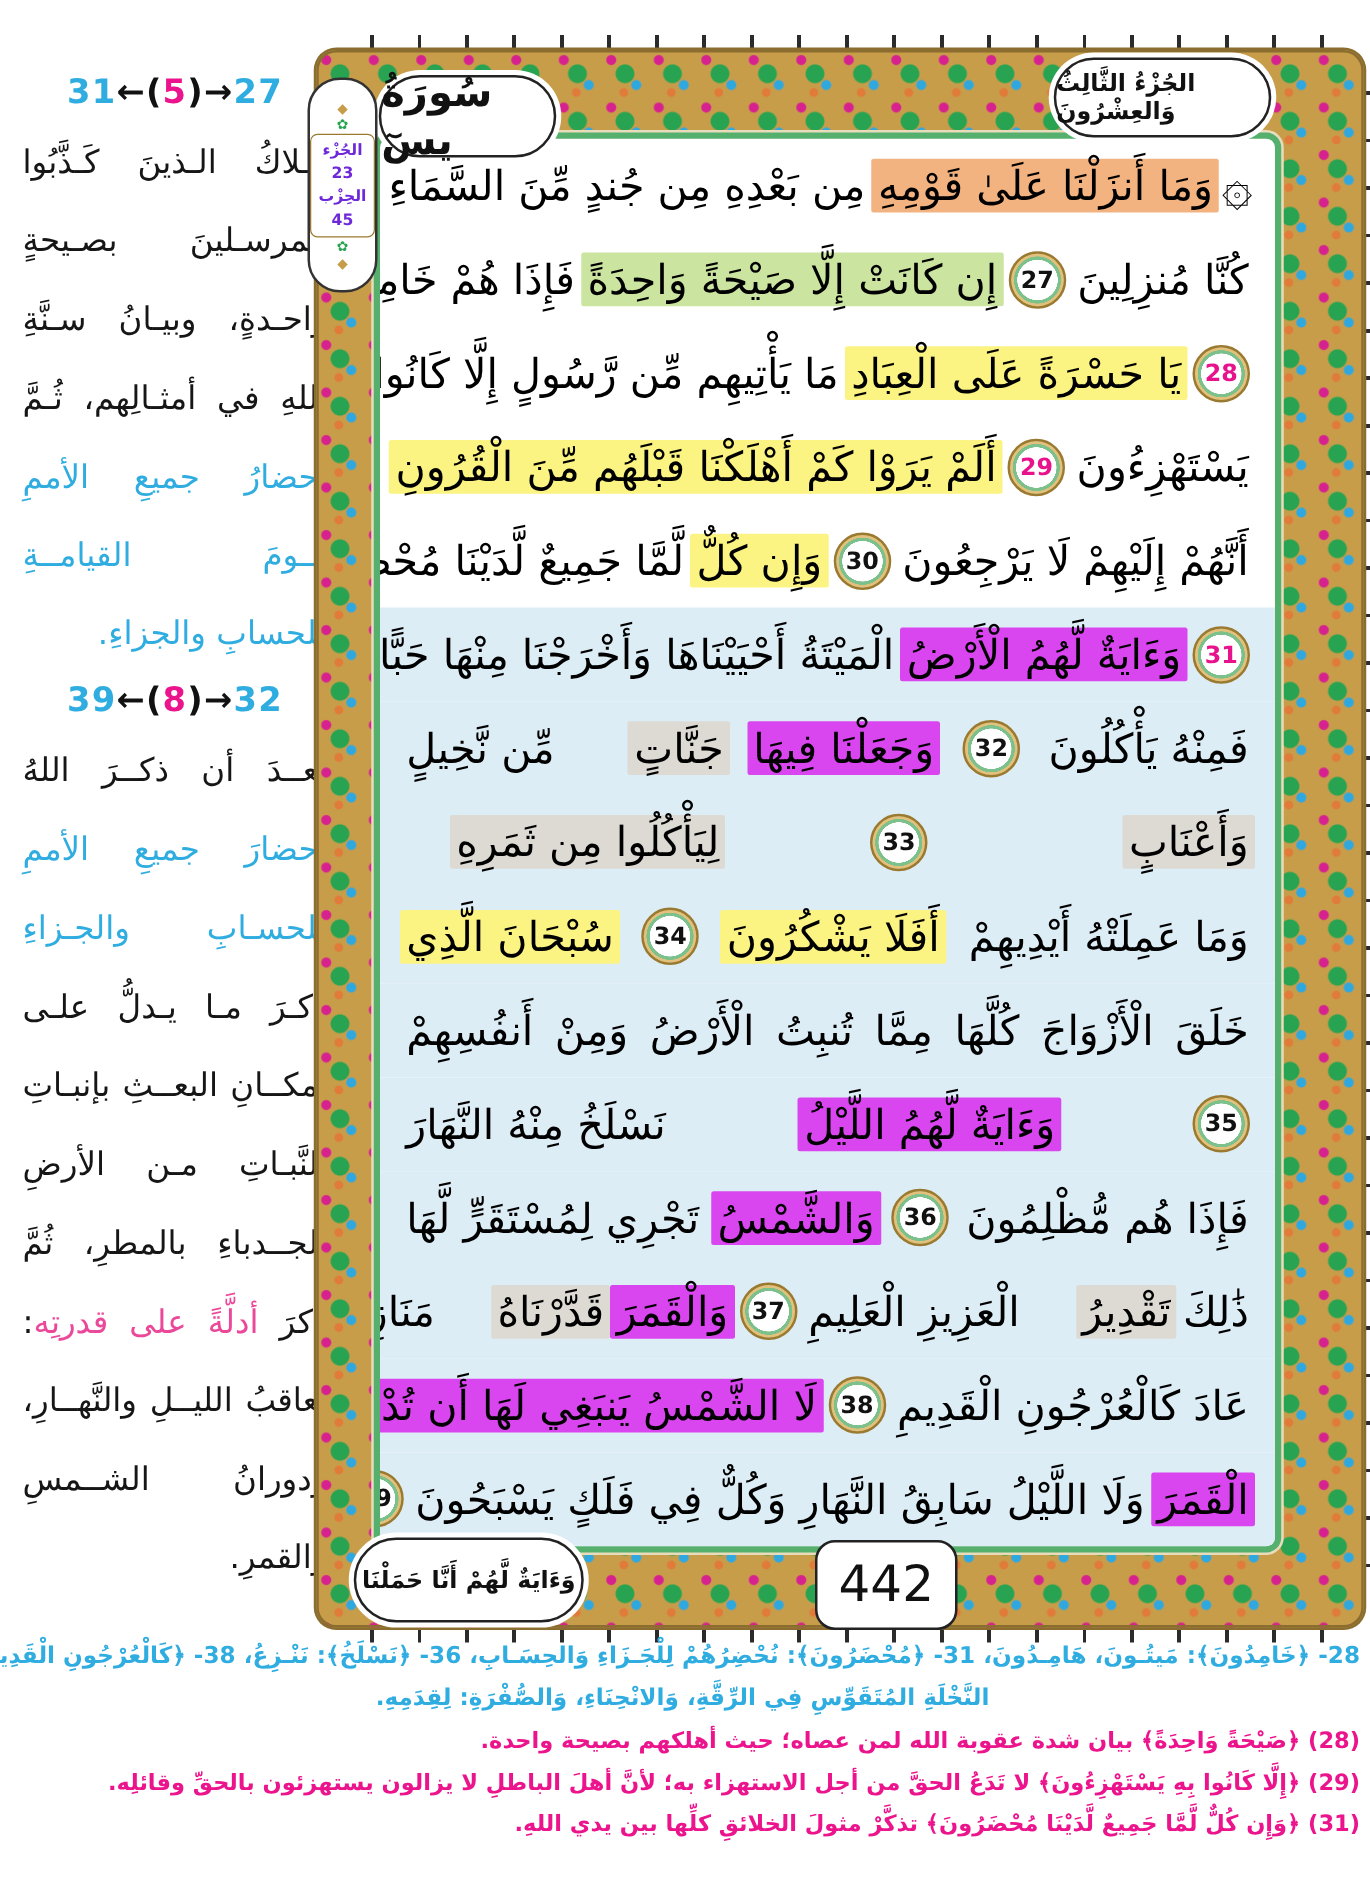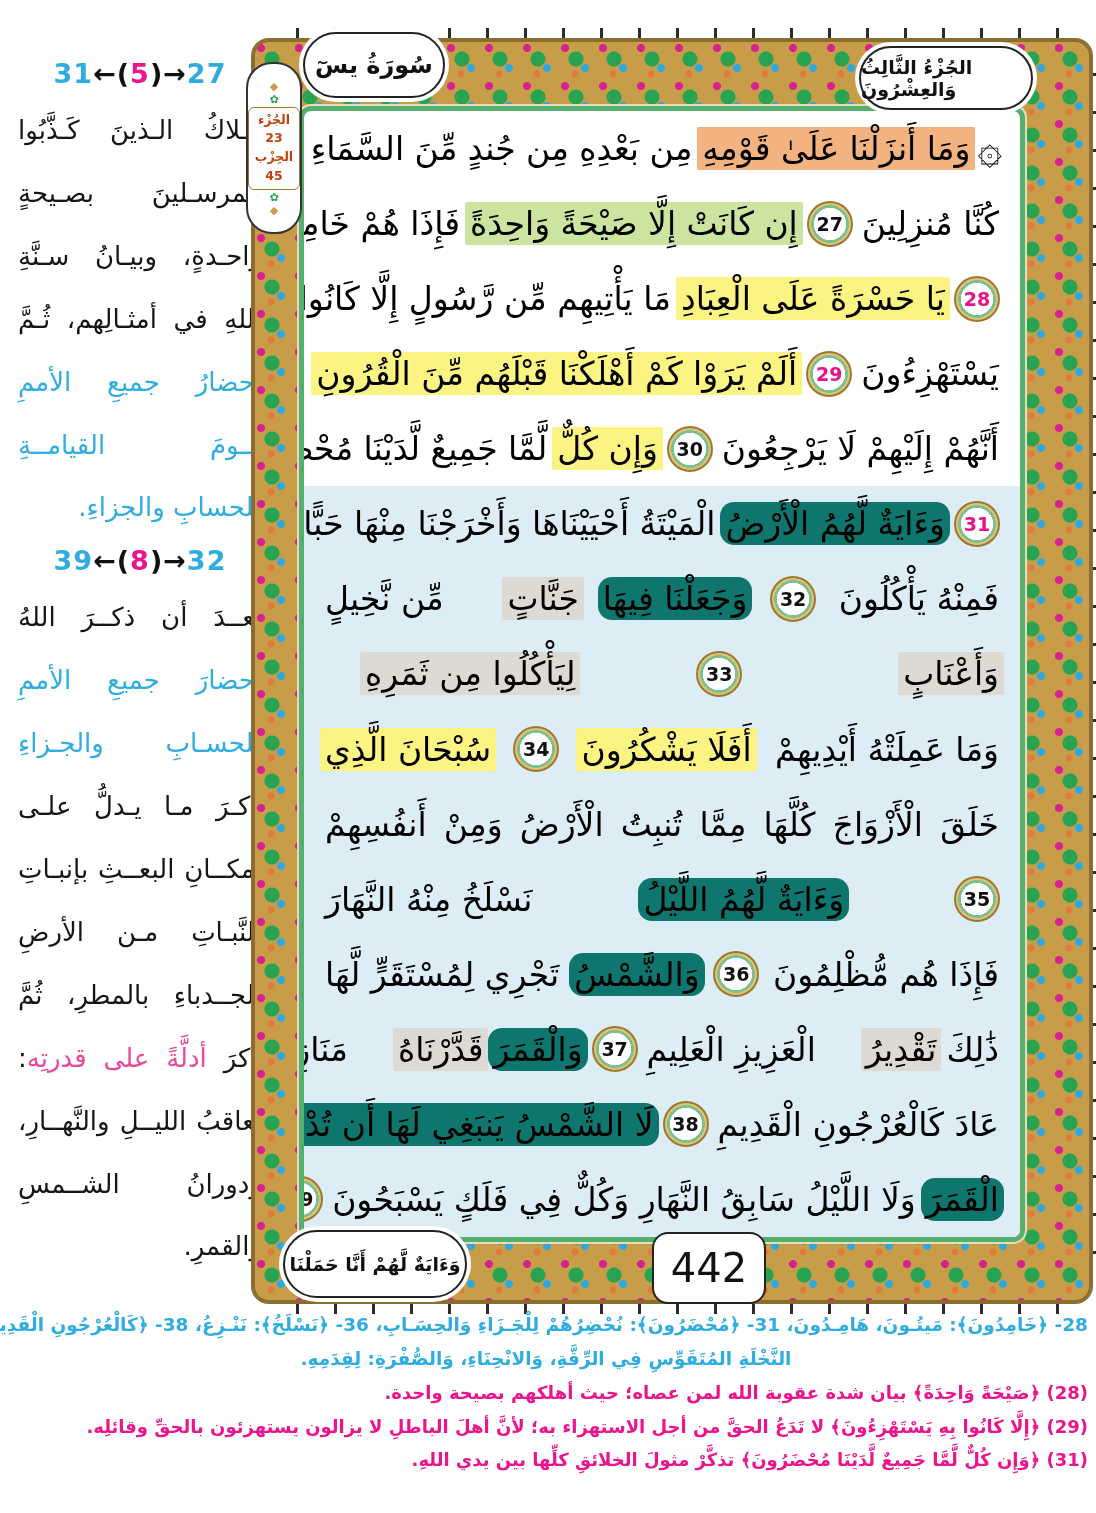--- a/index.html
+++ b/index.html
@@ -38,45 +38,45 @@
     border:5px solid #54b06c;border-radius:12px;overflow:hidden;display:flex;flex-direction:column;
     box-shadow:0 0 0 2px #e8dcbd;}
   .qline{flex:1;display:flex;direction:rtl;align-items:center;justify-content:space-between;
     padding:0 16px;font-size:33px;color:#000;white-space:nowrap;}
   .qline.blue{background:#ddedf5;}
   .qseg{padding:2px 5px;border-radius:2px;}
   .qseg:only-child{flex:1;text-align:justify;text-align-last:justify;}
   .hl-orange{background:#f3b380;}
   .hl-green{background:#cbe5a1;}
   .hl-yellow{background:#fbf382;}
-  .hl-pink{background:#0f766e;border-radius:14px;}
+  .hl-pink{background:#d946ef;}
   .hl-gray{background:#dddad4;margin-left:40px;}
   .rub{font-size:42px;padding:0 2px;}
   .vmark{flex-shrink:0;width:42px;height:42px;border-radius:50%;display:flex;align-items:center;justify-content:center;
     background:radial-gradient(circle,#ffffff 0 54%,#7cc08b 55% 63%,#e2c17c 64% 78%,#c89d4a 79%);
     border:2px solid #9a7a30;font-size:19px;font-weight:bold;color:#111;margin:0 4px;}
   .vmark.pinknum{color:#e8138c;}
 
   
   .cartouche{position:absolute;background:#fff;border:2.5px solid #222;border-radius:40px;
     display:flex;align-items:center;justify-content:center;font-weight:bold;color:#111;
     box-shadow:0 0 0 4px #fff;}
-  .surah-cart{left:303px;top:32px;width:138px;height:62px;font-size:24px;}
-  .juz-cart{left:843px;top:46px;width:170px;height:60px;font-size:19px;margin-left:16px;}
+  .surah-cart{left:303px;top:60px;width:138px;height:62px;font-size:32px;}
+  .juz-cart{left:843px;top:46px;width:170px;height:60px;font-size:19px;}
   .catch-cart{left:283px;top:1230px;width:180px;height:64px;font-size:19px;}
   .pageno{position:absolute;left:652px;top:1232px;width:110px;height:68px;background:#fff;
     border:2.5px solid #222;border-radius:16px;display:flex;align-items:center;justify-content:center;
     font-size:40px;color:#111;direction:ltr;}
   .medallion{position:absolute;left:246px;top:62px;width:52px;height:168px;background:#fff;
     border:2px solid #333;border-radius:26px;display:flex;flex-direction:column;align-items:center;
     justify-content:center;gap:2px;z-index:5;}
   .medallion .orn{color:#c89d4a;font-size:11px;line-height:1;}
   .medallion .orn.g{color:#27a351;}
   .med-box{border:1.5px solid #9a7a30;border-radius:6px;padding:3px 4px;text-align:center;
-    font-size:12.5px;font-weight:bold;color:#c2410c;line-height:1.5;direction:rtl;}
+    font-size:12.5px;font-weight:bold;color:#6d28d9;line-height:1.5;direction:rtl;}
 
   
   .footnotes{position:absolute;left:0;right:4px;top:1308px;direction:rtl;}
   .fn-teal div{color:#30ade0;font-weight:bold;font-size:18.5px;line-height:1.85;white-space:nowrap;}
   .fn-pink div{color:#ec148d;font-weight:bold;font-size:18px;line-height:1.85;white-space:nowrap;}
   .al-right{text-align:right;padding-right:4px;}
   .al-center{text-align:center;}
 </style>
 </head>
 <body>

